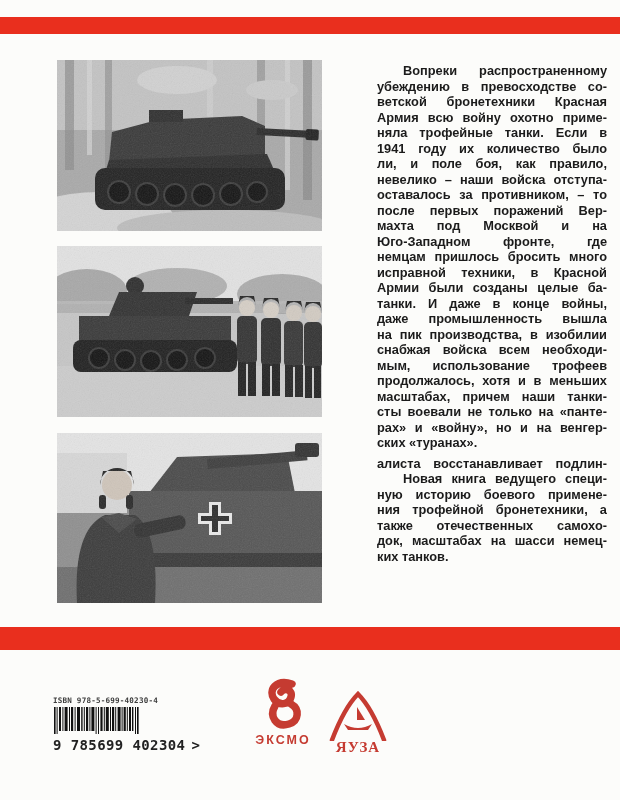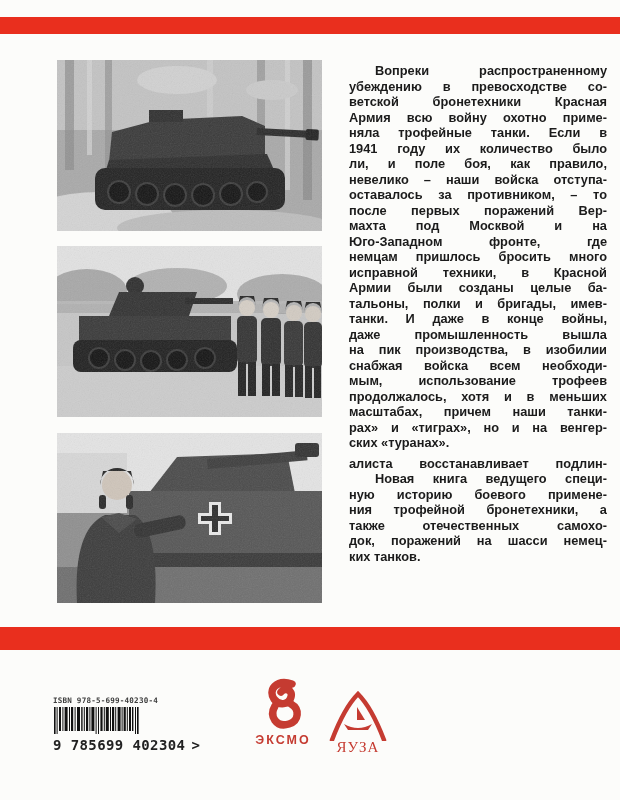--- a/index.html
+++ b/index.html
@@ -11,38 +11,38 @@
 
   figure.photo{position:absolute;left:57px;width:265px;margin:0;padding:0;background:#b9b9b9;overflow:hidden;}
   #photo1{top:60px;height:171px;}
   #photo2{top:246px;height:171px;}
   #photo3{top:433px;height:170px;}
   figure.photo svg{display:block;}
 
   .annotation{position:absolute;left:349px;top:63px;width:258px;color:#1b1b1b;
               font-size:12.8px;line-height:15.5px;font-weight:700;}
   .annotation .para{margin:0 0 5px 0;}
-  .annotation .line{text-align:justify;text-align-last:justify;white-space:normal;}
+  .annotation .line{text-align:justify;text-align-last:justify;white-space:normal;margin-left:28px;}
   .annotation .line.first{text-indent:26px;}
   .annotation .line.last{text-align-last:left;}
 
   .footer{position:absolute;left:0;top:650px;width:620px;height:150px;}
   .isbn-block{position:absolute;left:53px;top:46px;width:100px;}
   .isbn-label{font-size:7.6px;letter-spacing:.2px;color:#3c3c3c;font-weight:700;
               font-family:"DejaVu Sans Mono",monospace;white-space:nowrap;}
   .barcode{margin-top:2px;}
   .barcode-digits{display:flex;align-items:baseline;gap:6px;margin-top:-1px;
               font-family:"DejaVu Sans Mono",monospace;font-size:14px;color:#222;font-weight:700;
               letter-spacing:.4px;white-space:nowrap;}
 
   .publisher{position:absolute;text-align:center;color:#c53b31;}
   .pub-eksmo{left:252px;top:28px;width:62px;}
   .pub-yauza{left:325px;top:41px;width:66px;}
   .pub-eksmo .wordmark{margin-top:1px;font-weight:700;font-size:12.5px;letter-spacing:2px;}
-  .pub-yauza .wordmark{margin-top:-2px;font-weight:400;font-size:15px;letter-spacing:1px;
+  .pub-yauza .wordmark{margin-top:-2px;font-weight:700;font-size:15px;letter-spacing:1px;
               font-family:"Liberation Serif",serif;}
   .logo-svg{display:block;margin:0 auto;}
 </style>
 </head>
 <body>
 
 <div class="page">
 
   <svg width="0" height="0" style="position:absolute" aria-hidden="true">
     <defs>
@@ -189,38 +189,38 @@
         <div class="line">1941 году их количество было</div>
         <div class="line">ли, и поле боя, как правило,</div>
         <div class="line">невелико – наши войска отступа-</div>
         <div class="line">оставалось за противником, – то</div>
         <div class="line">после первых поражений Вер-</div>
         <div class="line">махта под Москвой и на</div>
         <div class="line">Юго-Западном фронте, где</div>
         <div class="line">немцам пришлось бросить много</div>
         <div class="line">исправной техники, в Красной</div>
         <div class="line">Армии были созданы целые ба-</div>
-        <div class="line">тальоны, полки и бригады, имев-</div>
         <div class="line">танки. И даже в конце войны,</div>
         <div class="line">даже промышленность вышла</div>
         <div class="line">на пик производства, в изобилии</div>
         <div class="line">снабжая войска всем необходи-</div>
         <div class="line">мым, использование трофеев</div>
         <div class="line">продолжалось, хотя и в меньших</div>
         <div class="line">масштабах, причем наши танки-</div>
-        <div class="line">рах» и «тиграх», но и на венгер-</div>
+        <div class="line">сты воевали не только на «панте-</div>
+        <div class="line">рах» и «войну», но и на венгер-</div>
         <div class="line last">ских «туранах».</div>
       </div>
       <div class="para">
         <div class="line">алиста восстанавливает подлин-</div>
         <div class="line first">Новая книга ведущего специ-</div>
         <div class="line">ную историю боевого примене-</div>
         <div class="line">ния трофейной бронетехники, а</div>
         <div class="line">также отечественных самохо-</div>
-        <div class="line">док, поражений на шасси немец-</div>
+        <div class="line">док, масштабах на шасси немец-</div>
         <div class="line last">ких танков.</div>
       </div>
     </div>
 
   <div class="stripe bottom"></div>
 
   <div class="footer">
 
     <div class="isbn-block">
       <div class="isbn-label">ISBN 978-5-699-40230-4</div>

